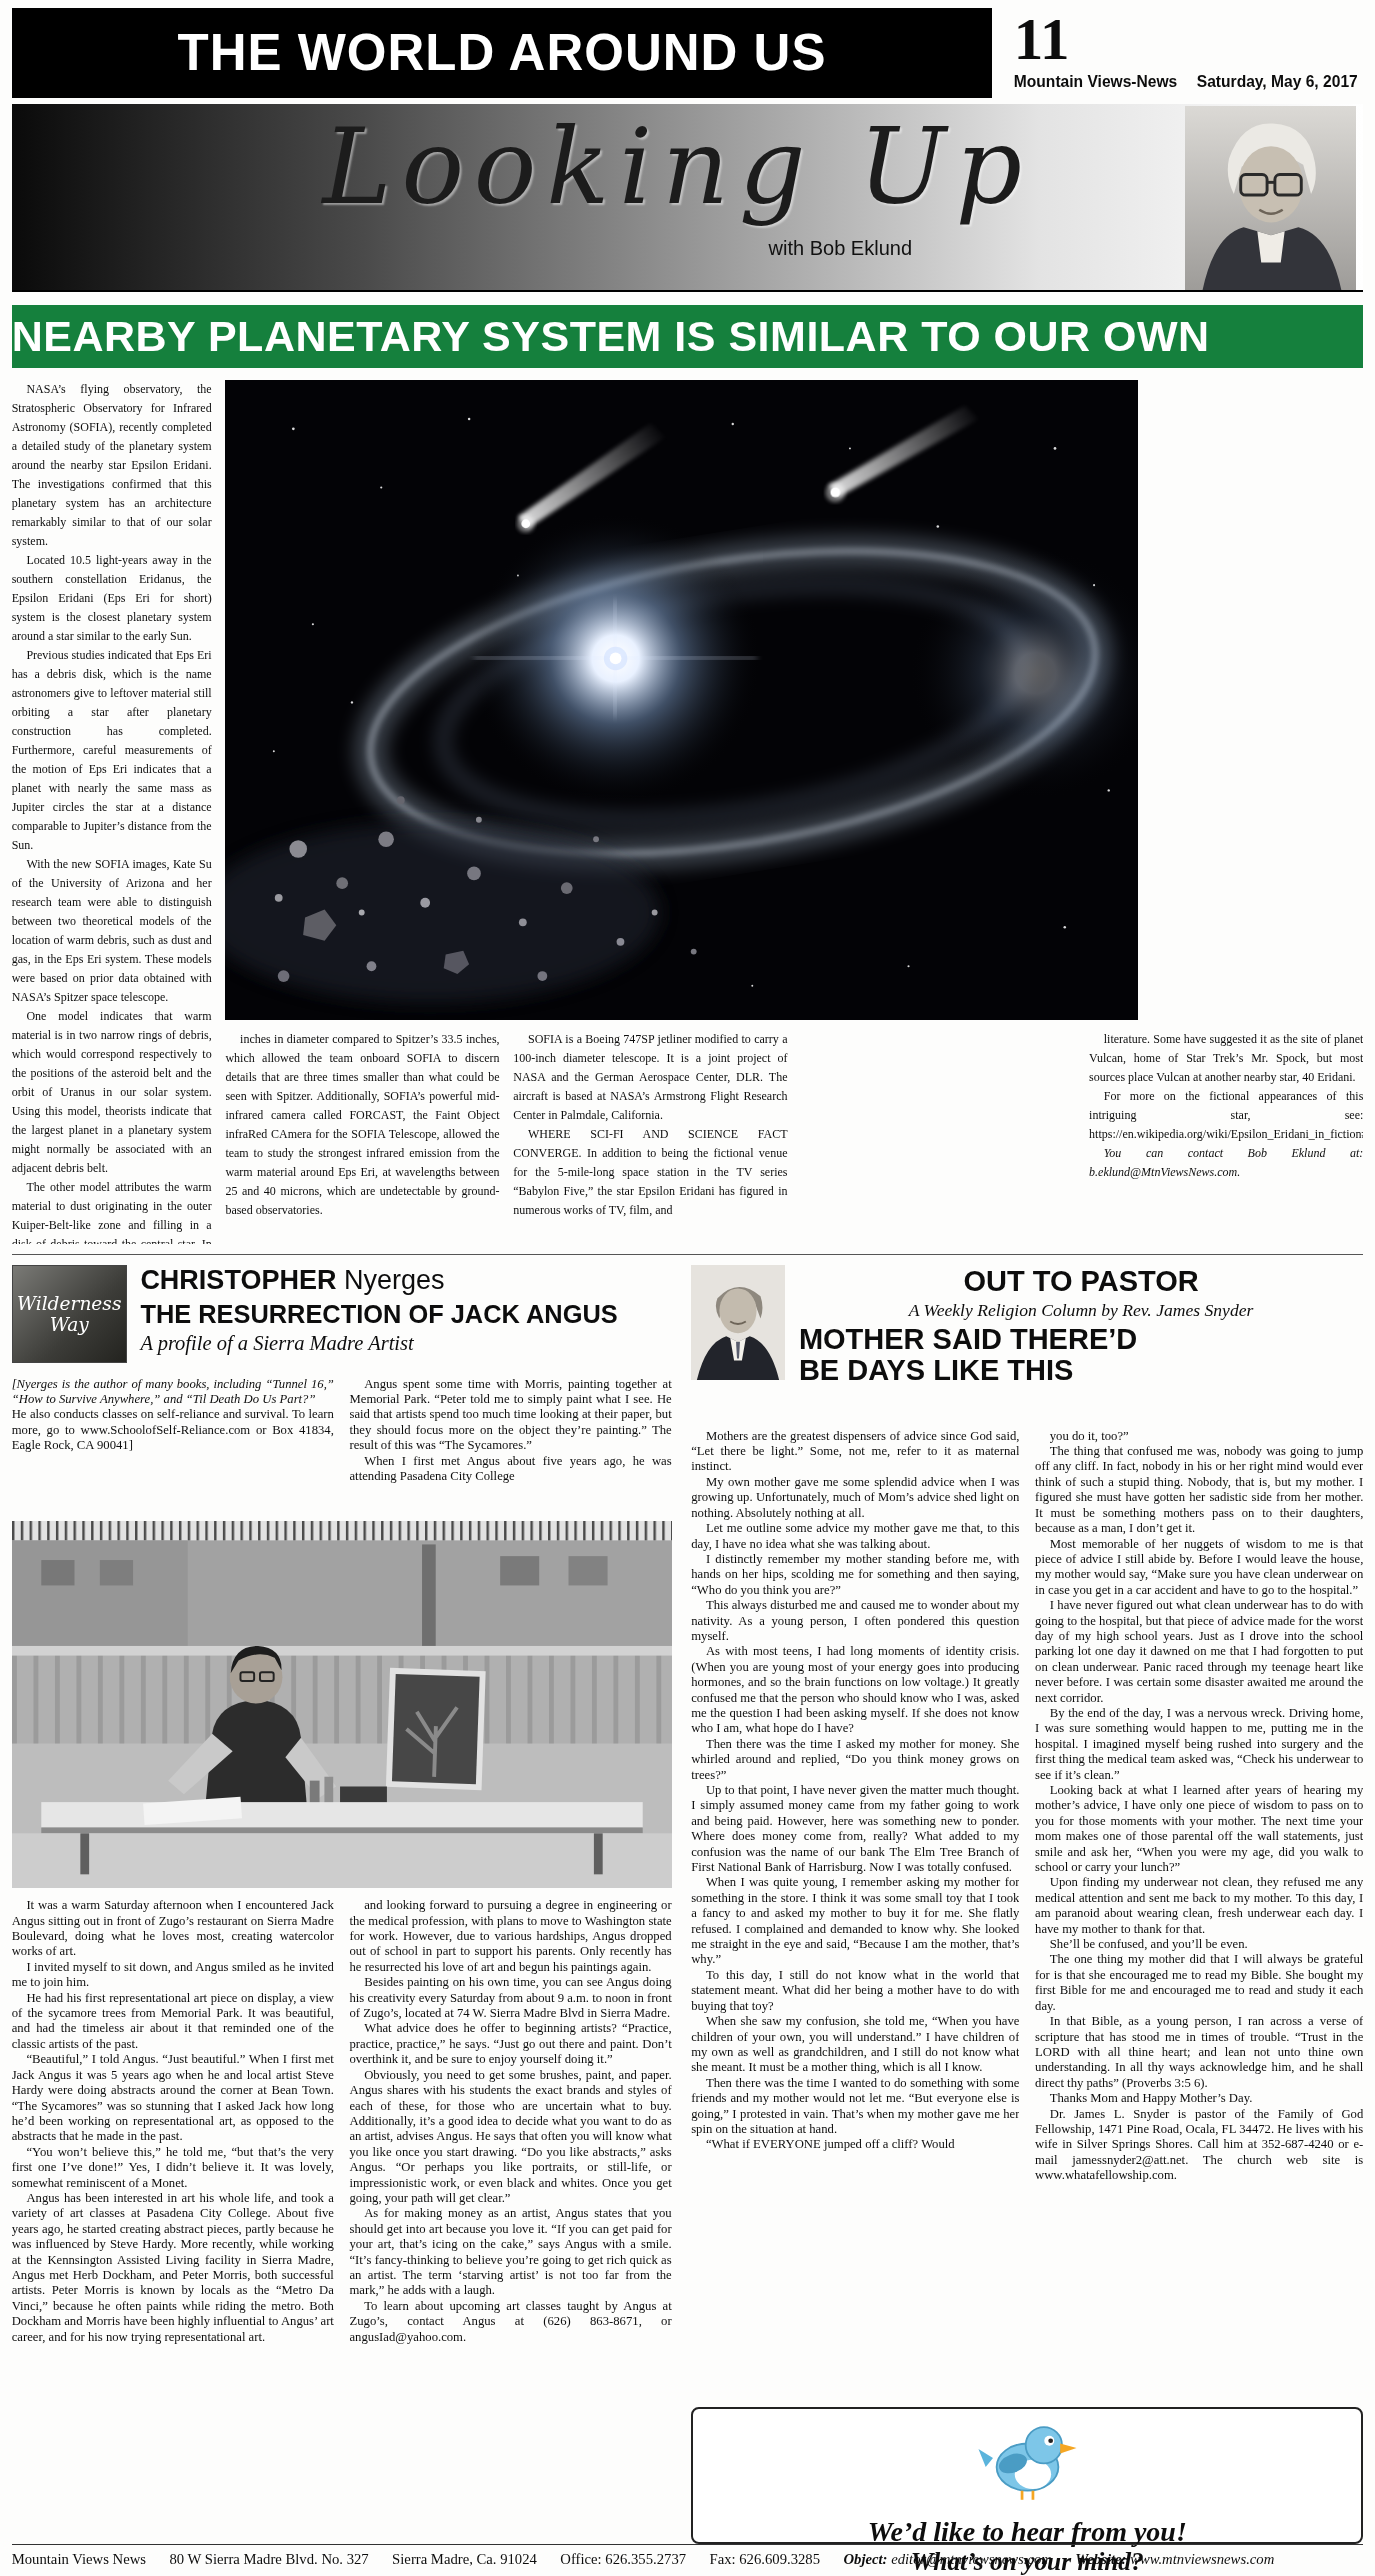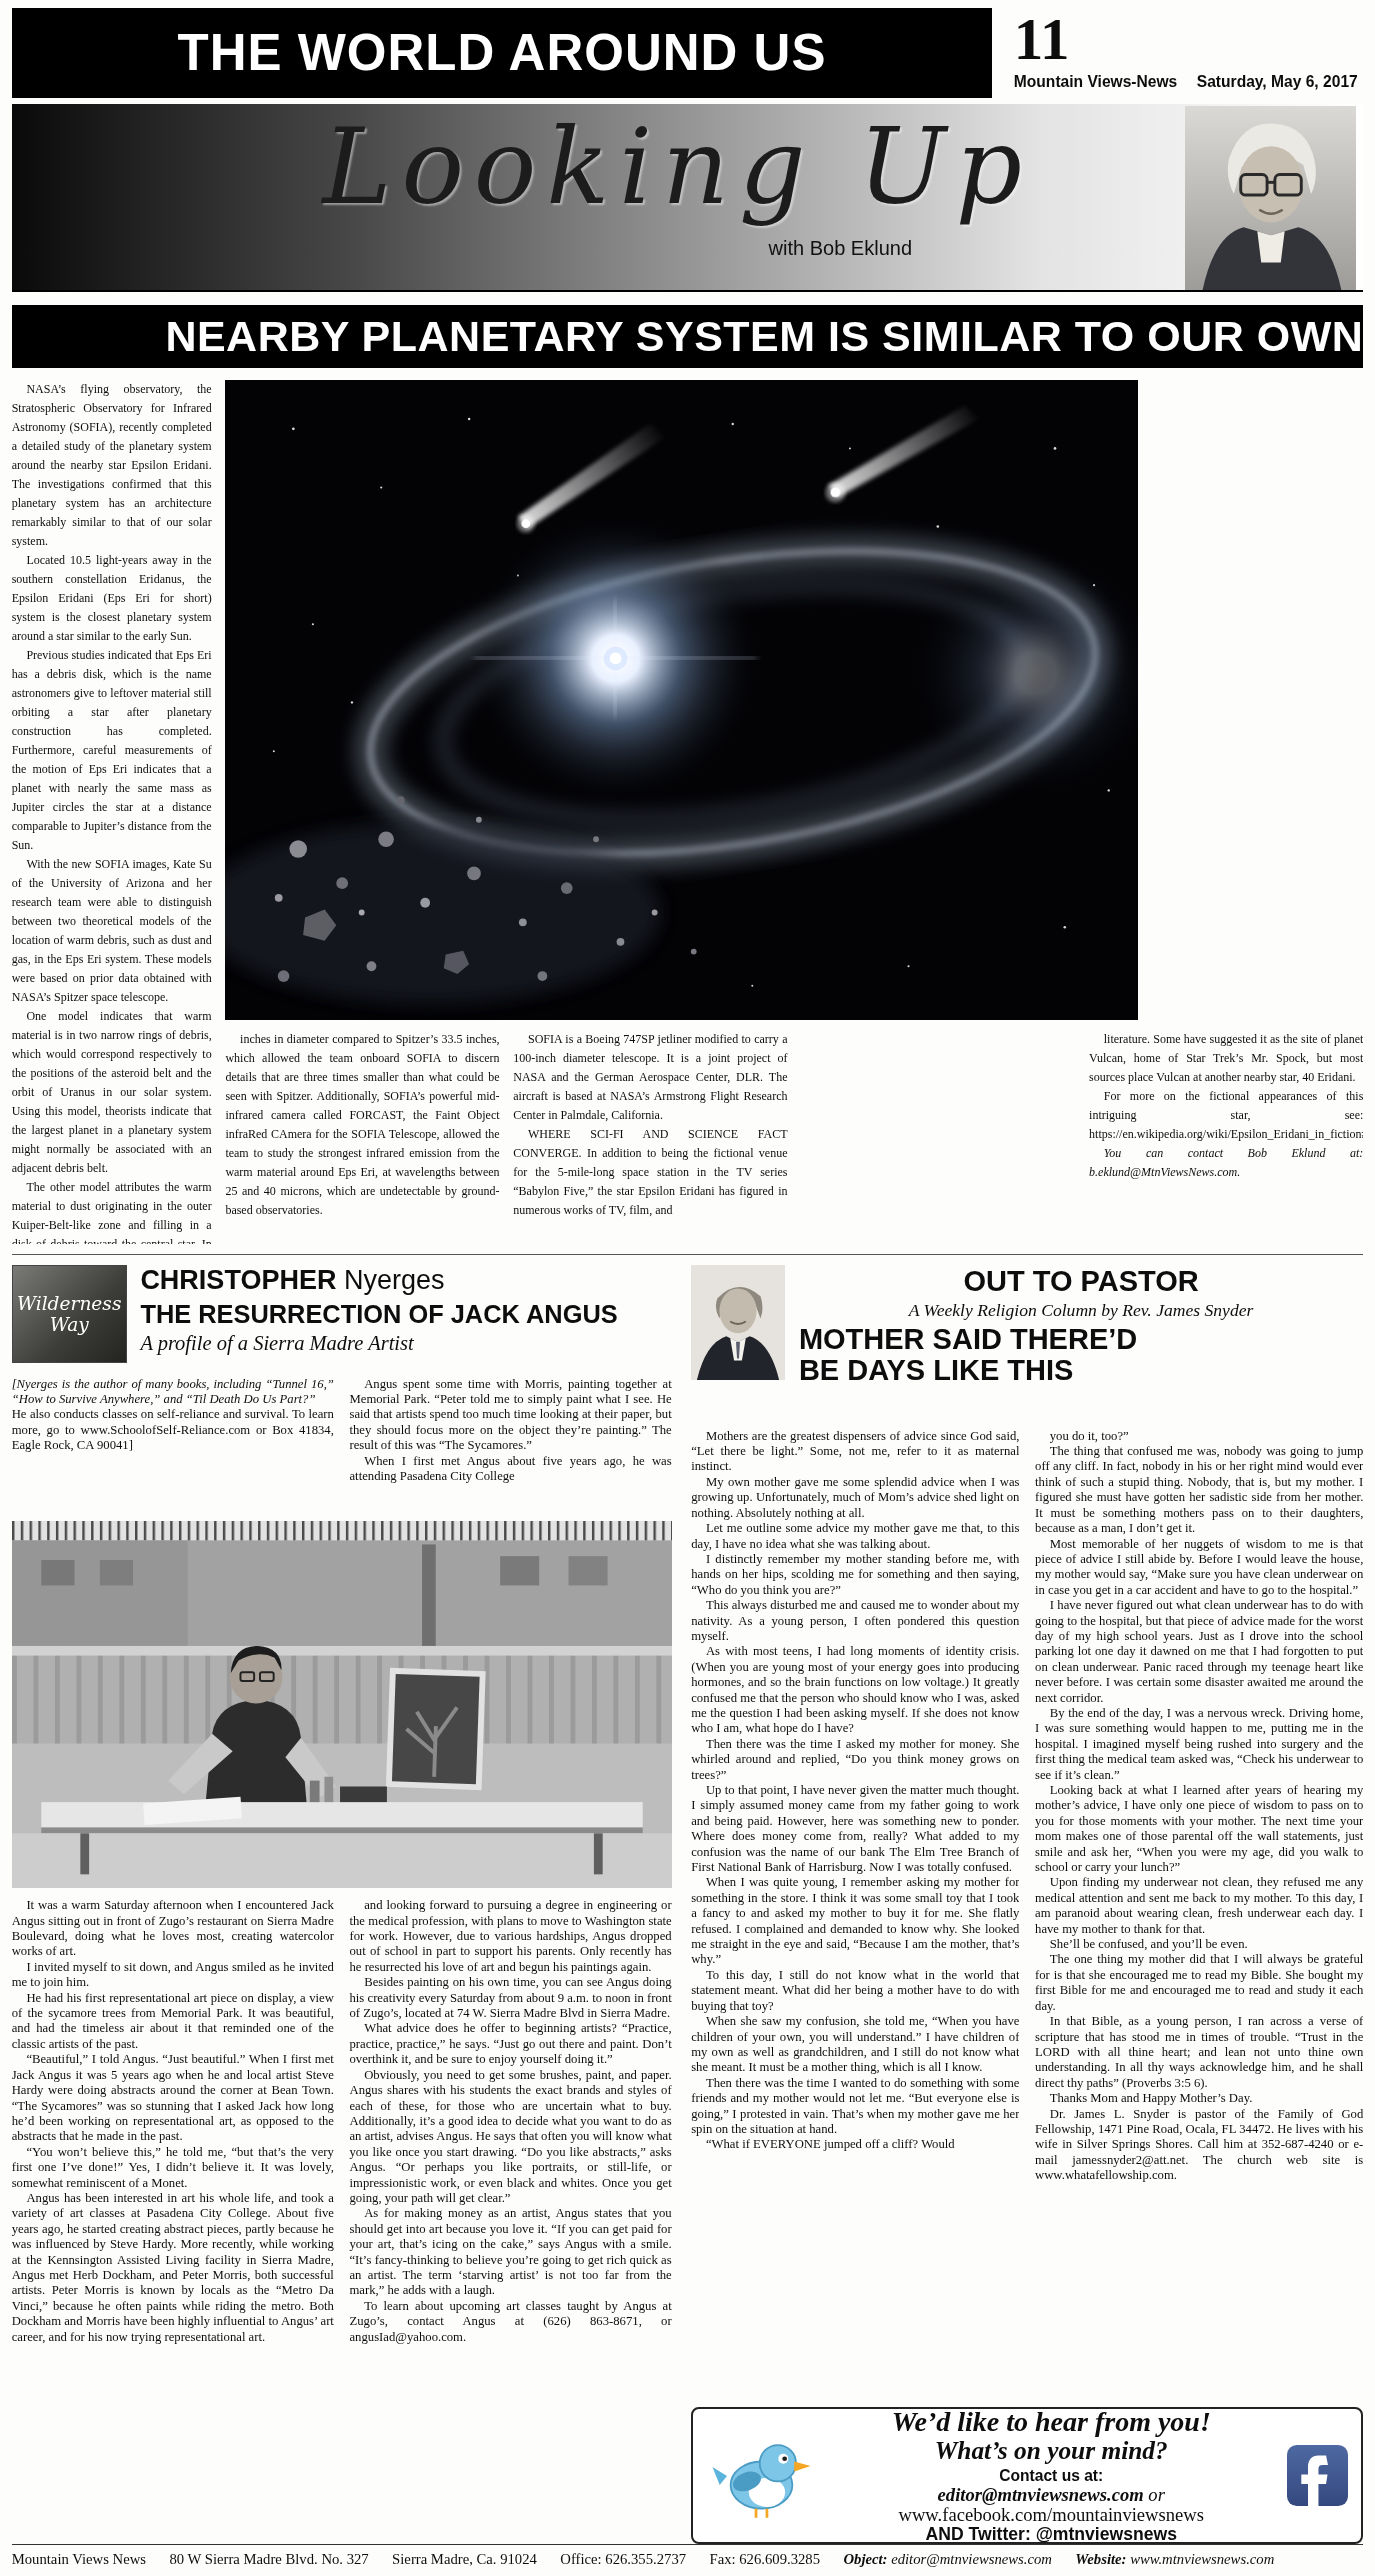--- a/index.html
+++ b/index.html
@@ -18,21 +18,21 @@
   .issue-line { margin-top:3.9px; font-family:"Liberation Sans", sans-serif; font-weight:700; font-size:15.6px; white-space:nowrap; display:flex; gap:19.5px; }
   
   .banner { position:relative; margin:5.9px 11.7px 0; height:188px; overflow:hidden;
     background:linear-gradient(90deg,#0a0a0a 0%,#4a4a4a 26%,#9b9b9b 52%,#e3e3e3 76%,#ffffff 100%);
     border-bottom:2px solid #000; }
   .banner-title { position:absolute; left:23%; top:2px; font-family:"DejaVu Serif", serif; font-style:italic;
     font-size:104px; letter-spacing:9.8px; color:#1c1c1c; text-shadow:2px 2px 2px rgba(255,255,255,.45); }
   .banner-byline { position:absolute; left:56%; top:133px; font-family:"Liberation Sans", sans-serif; font-size:20px; color:#111; }
   .banner-photo { position:absolute; right:7.8px; top:2px; width:171px; height:184px; }
   
-  .headline-bar { margin:13.7px 11.7px 0; height:63px; background:#000000; color:#fff; display:flex; align-items:center; justify-content:flex-end; }
+  .headline-bar { margin:13.7px 11.7px 0; height:63px; background:#15803d; color:#fff; display:flex; align-items:center; justify-content:flex-start; }
   .headline-bar h1 { font-family:"Liberation Sans", sans-serif; font-weight:800; font-size:43px; letter-spacing:0.5px; white-space:nowrap; }
   
   .body-text p { font-size:12.7px; line-height:15.4px; text-align:justify; text-indent:14.7px; }
   .small p { font-size:12px; line-height:19px; }
   p.ital { font-style:italic; }
   p.no-indent { text-indent:0; }
   .last-italic p:last-child { font-style:italic; }
   
   .top-article { display:flex; gap:13.7px; margin:11.7px 11.7px 0; height:864px; }
   .ta-left { width:200px; overflow:hidden; }
@@ -64,21 +64,21 @@
   
   .pa-header { display:grid; grid-template-columns:94px 1fr; column-gap:13.7px; height:164px; }
   .pa-photo { width:94px; height:115px; display:block; }
   .pa-head-text { text-align:center; }
   .pa-kicker { font-family:"Liberation Sans", sans-serif; font-weight:800; font-size:29px; }
   .pa-sub { font-style:italic; font-size:17.6px; margin-top:2px; }
   .pa-title { font-family:"Liberation Sans", sans-serif; font-weight:800; font-size:29px; line-height:1.08; text-align:left; margin-top:3px; }
   .pa-body { height:963px; }
   
   .contact-box { margin-top:15.6px; height:137px; border:2.9px solid #222; border-radius:7.8px;
-    display:flex; align-items:center; padding:0 13.7px; gap:9.8px; background:#fff; }
+    display:flex; align-items:center; padding:0 13.7px; gap:9.8px; background:#fff;flex-direction:column; }
   .cb-bird { width:109px; height:98px; flex:0 0 auto; }
   .cb-text { flex:1; text-align:center; line-height:1.1; }
   .cb-line1 { font-weight:700; font-style:italic; font-size:28px; }
   .cb-line2 { font-weight:700; font-style:italic; font-size:25.4px; }
   .cb-line3 { font-family:"Liberation Sans", sans-serif; font-weight:700; font-size:15.6px; margin-top:2px; }
   .cb-line4 { font-size:18.6px; font-style:italic; }
   .cb-line4 .cb-email { font-weight:700; }
   .cb-line5 { font-size:18.6px; }
   .cb-line6 { font-family:"Liberation Sans", sans-serif; font-weight:700; font-size:17.6px; }
   .fb-icon { width:61px; height:61px; border-radius:9.8px; background:linear-gradient(#4e69a2,#34487e); flex:0 0 auto;

